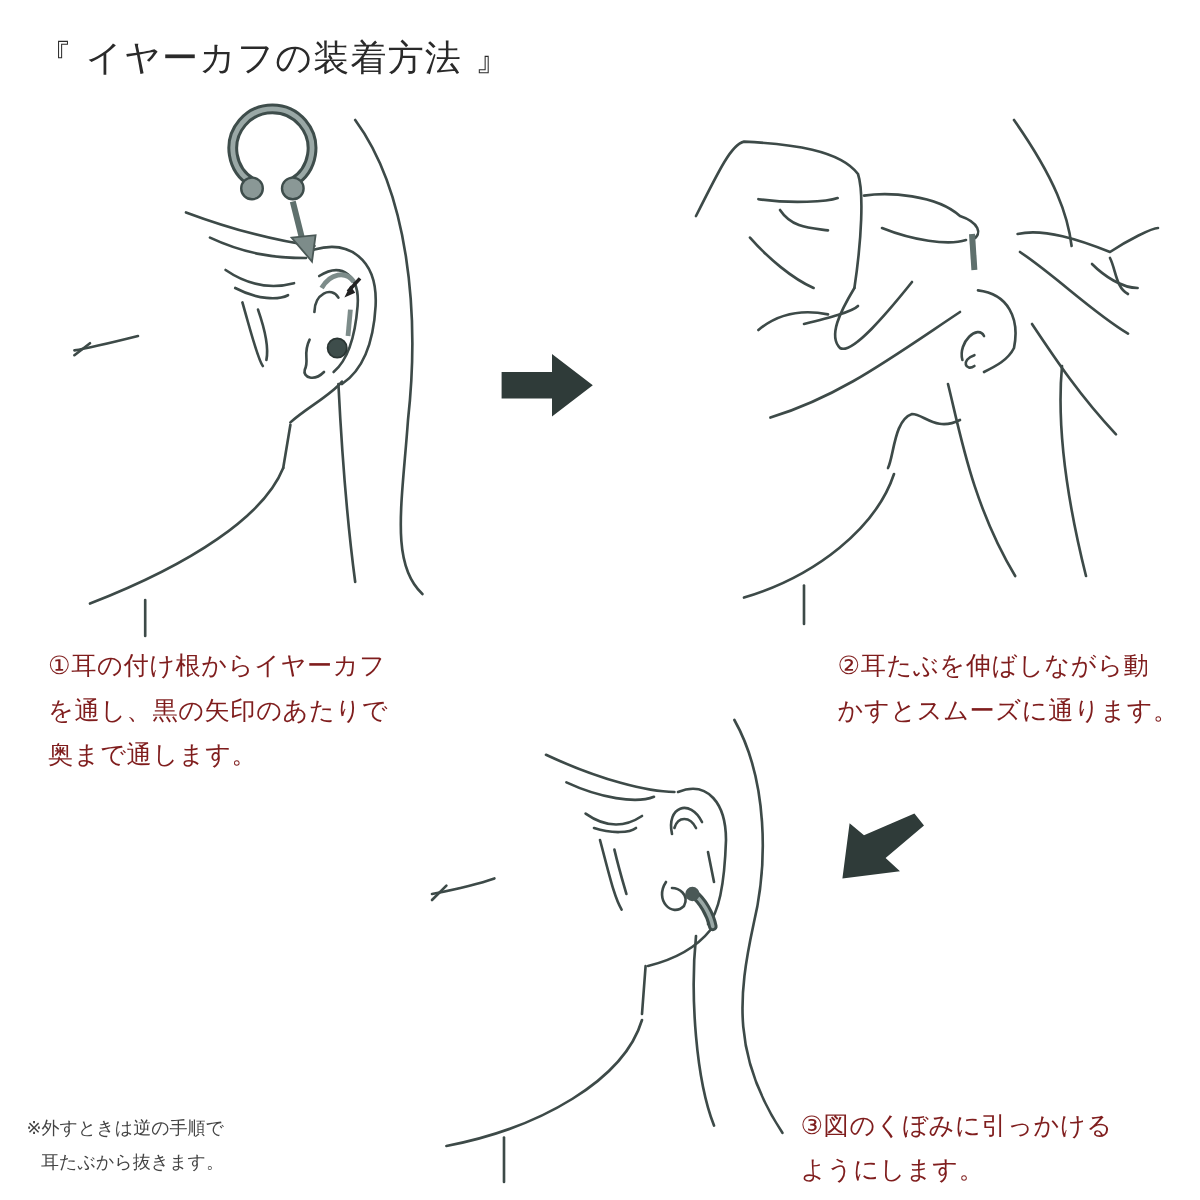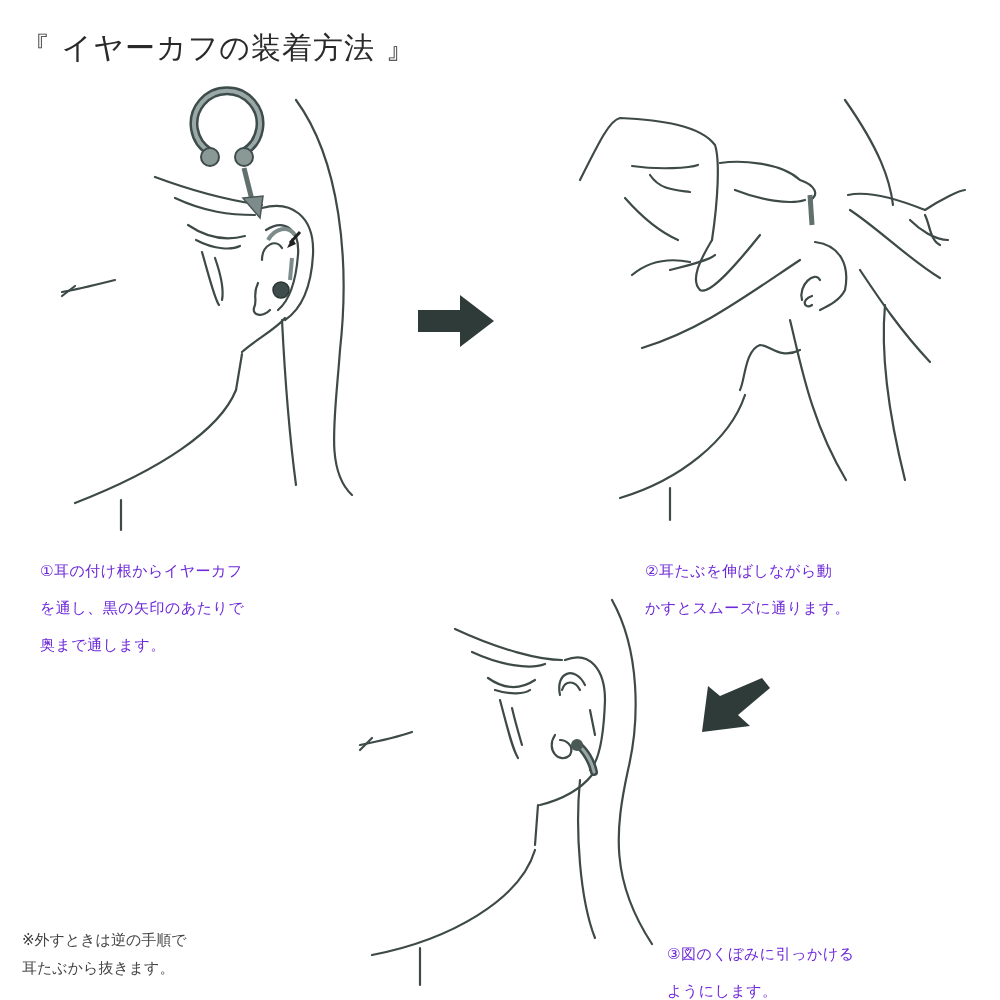--- a/index.html
+++ b/index.html
@@ -1,22 +1,22 @@
 <!DOCTYPE html>
 <html><head>
   <meta charset="utf-8">
   <style>
     html, body { margin: 0; padding: 0; background: #ffffff; }
     body { width: 1000px; height: 1000px; position: relative; overflow: hidden;
            font-family: "DejaVu Sans", "Liberation Sans", sans-serif; color: #2b2b2b; }
-    .title { position: absolute; left: 20px; top: 28px; font-size: 30px; letter-spacing: 1px;
+    .title { position: absolute; left: 30px; top: 28px; font-size: 30px; letter-spacing: 1px;
              color: #2a2a2a; white-space: nowrap; }
-    .caption { position: absolute; font-size: 15px; line-height: 37px; color: #6d28d9;
-               white-space: pre; letter-spacing: 0.5px; margin-top: 16px; }
-    .note { position: absolute; font-size: 15px; line-height: 28px; color: #444; white-space: pre; }
+    .caption { position: absolute; font-size: 21px; line-height: 37px; color: #7f1d1d;
+               white-space: pre; letter-spacing: 0.5px; }
+    .note { position: absolute; font-size: 15px; line-height: 28px; color: #444; white-space: pre; text-align: right; }
     svg.illus { position: absolute; overflow: visible; }
     .ln { fill: none; stroke: #3d4a48; stroke-width: 2.2; stroke-linecap: round; stroke-linejoin: round; }
     .ring { fill: none; stroke: #3e4d4b; stroke-width: 9; }
     .ring-in { fill: none; stroke: #9aa8a6; stroke-width: 4; }
     .arrow-big { fill: #2f3b39; }
   </style>
 </head>
 <body>
 
 <div class="title">『 イヤーカフの装着方法 』</div>
@@ -130,19 +130,19 @@
   <path class="ln" d="M535 850 C 520 900, 450 940, 372 955"></path>
   <path class="ln" d="M420 948 L 420 985"></path>
 
   <path class="ln" d="M360 745 C 375 742, 395 738, 412 732"></path>
   <path class="ln" d="M360 750 L 372 738"></path>
 </svg>
 
 <div class="caption" style="left:40px;top:537px">①耳の付け根からイヤーカフ
 を通し、黒の矢印のあたりで
 奥まで通します。</div>
-<div class="caption" style="left:645px;top:537px">②耳たぶを伸ばしながら動
+<div class="caption" style="left:698px;top:537px">②耳たぶを伸ばしながら動
 かすとスムーズに通ります。</div>
 <div class="caption" style="left:667px;top:920px">③図のくぼみに引っかける
 ようにします。</div>
 
 <div class="note" style="left:22px;top:926px">※外すときは逆の手順で
 耳たぶから抜きます。</div>
 
 </body></html>

